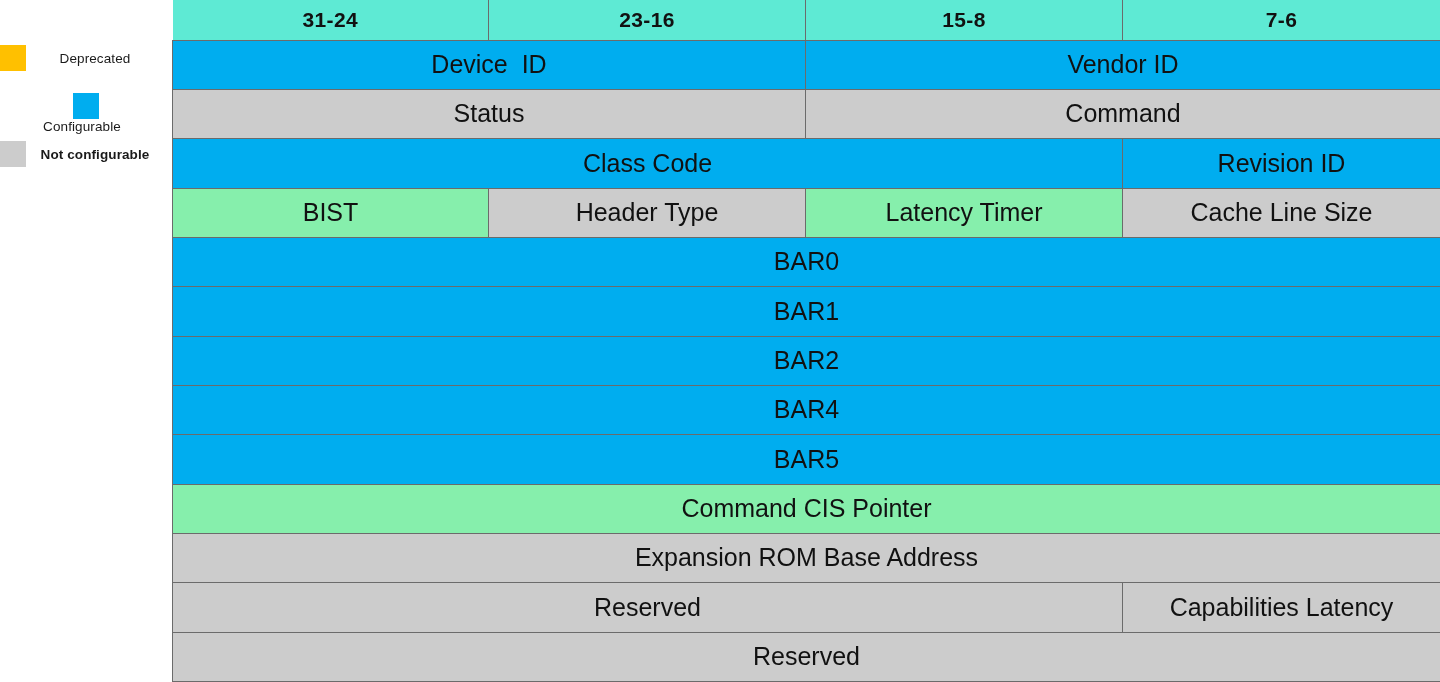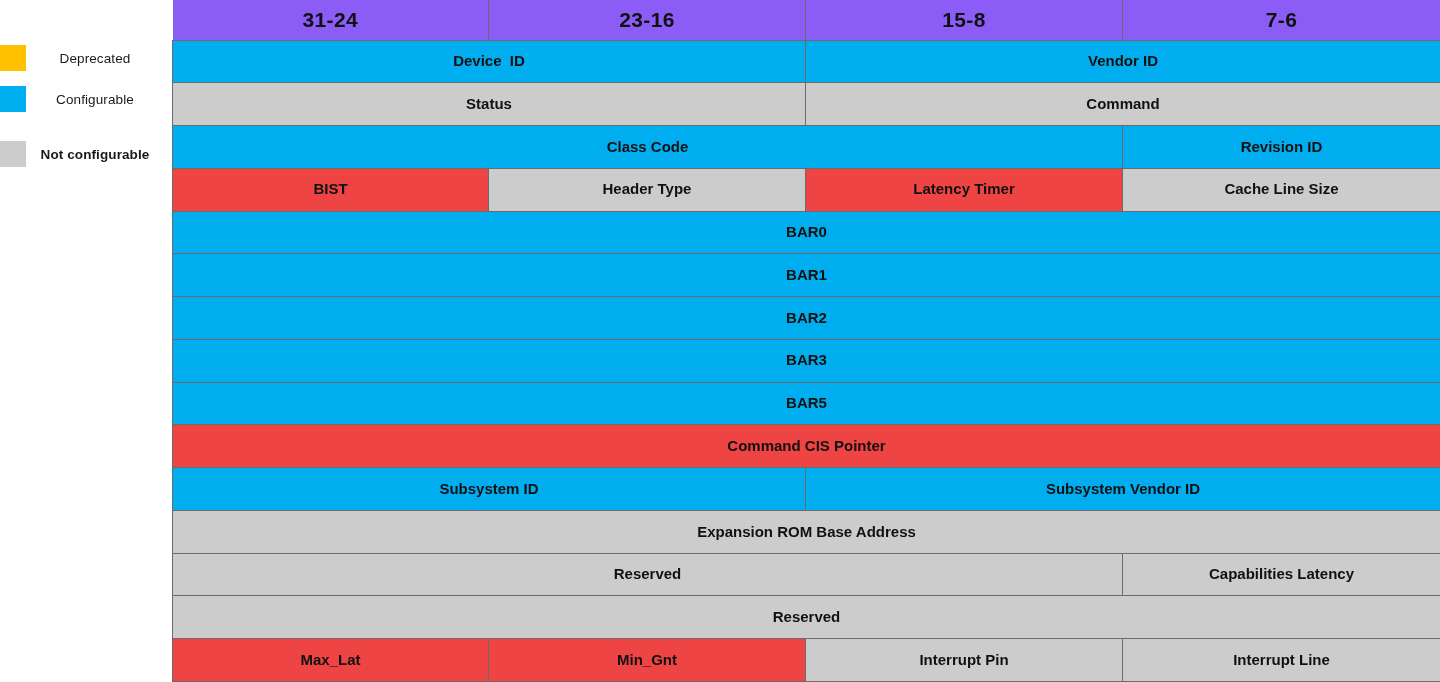--- a/index.html
+++ b/index.html
@@ -26,21 +26,21 @@
   }
   .legend-row {
     position: absolute;
     left: 0;
     width: 172px;
     height: 26px;
     display: flex;
     align-items: center;
   }
   .legend-row.r0 { top: 45px; }
-  .legend-row.r1 { top: 86px; }
+  .legend-row.r1 { top: 93px; flex-direction: column; }
   .legend-row.r2 { top: 141px; font-weight: bold; }
 
   .legend-swatch {
     width: 26px;
     height: 26px;
     flex: 0 0 26px;
   }
   .legend-label {
     flex: 1 1 auto;
     text-align: center;
@@ -67,39 +67,39 @@
   #reg-table col.c3 { width: 318px; }
 
   #reg-table tr { height: 40px; }
   #reg-table th,
   #reg-table td {
     border: 1.5px solid #6b6b6b;
     text-align: center;
     vertical-align: middle;
     padding: 0;
     color: #111111;
-    font-weight: bold;
-    font-size: 15px;
+    font-weight: normal;
+    font-size: 25px;
     line-height: 1.1;
     white-space: pre;
   }
   #reg-table thead th {
-    background: #8b5cf6;
+    background: #5eead4;
     font-weight: bold;
     font-size: 21px;
     letter-spacing: 0.4px;
     border-top: none;
   }
   #reg-table thead th.corner {
     border-left: none;
   }
 
   
   .fill-blue { background: #00ADEF; }
-  .fill-yellow { background: #ef4444; }
+  .fill-yellow { background: #86efac; }
   .fill-gray { background: #CCCCCC; }
 </style>
 </head>
 <body>
 
 <div id="legend">
   <div class="legend-row r0">
     <span class="legend-swatch" style="background: rgb(255, 192, 0);"></span>
     <span class="legend-label">Deprecated</span>
   </div>
@@ -150,42 +150,32 @@
       <tr>
         <td class="fill-blue" colspan="4">BAR0</td>
       </tr>
       <tr>
         <td class="fill-blue" colspan="4">BAR1</td>
       </tr>
       <tr>
         <td class="fill-blue" colspan="4">BAR2</td>
       </tr>
       <tr>
-        <td class="fill-blue" colspan="4">BAR3</td>
+        <td class="fill-blue" colspan="4">BAR4</td>
       </tr>
       <tr>
         <td class="fill-blue" colspan="4">BAR5</td>
       </tr>
       <tr>
         <td class="fill-yellow" colspan="4">Command CIS Pointer</td>
-      </tr>
-      <tr>
-        <td class="fill-blue" colspan="2">Subsystem ID</td>
-        <td class="fill-blue" colspan="2">Subsystem Vendor ID</td>
       </tr>
       <tr>
         <td class="fill-gray" colspan="4">Expansion ROM Base Address</td>
       </tr>
       <tr>
         <td class="fill-gray" colspan="3">Reserved</td>
         <td class="fill-gray" colspan="1">Capabilities Latency</td>
       </tr>
       <tr>
         <td class="fill-gray" colspan="4">Reserved</td>
       </tr>
-      <tr>
-        <td class="fill-yellow" colspan="1">Max_Lat</td>
-        <td class="fill-yellow" colspan="1">Min_Gnt</td>
-        <td class="fill-gray" colspan="1">Interrupt Pin</td>
-        <td class="fill-gray" colspan="1">Interrupt Line</td>
-      </tr>
     </tbody>
 </table>
 
 </body></html>

